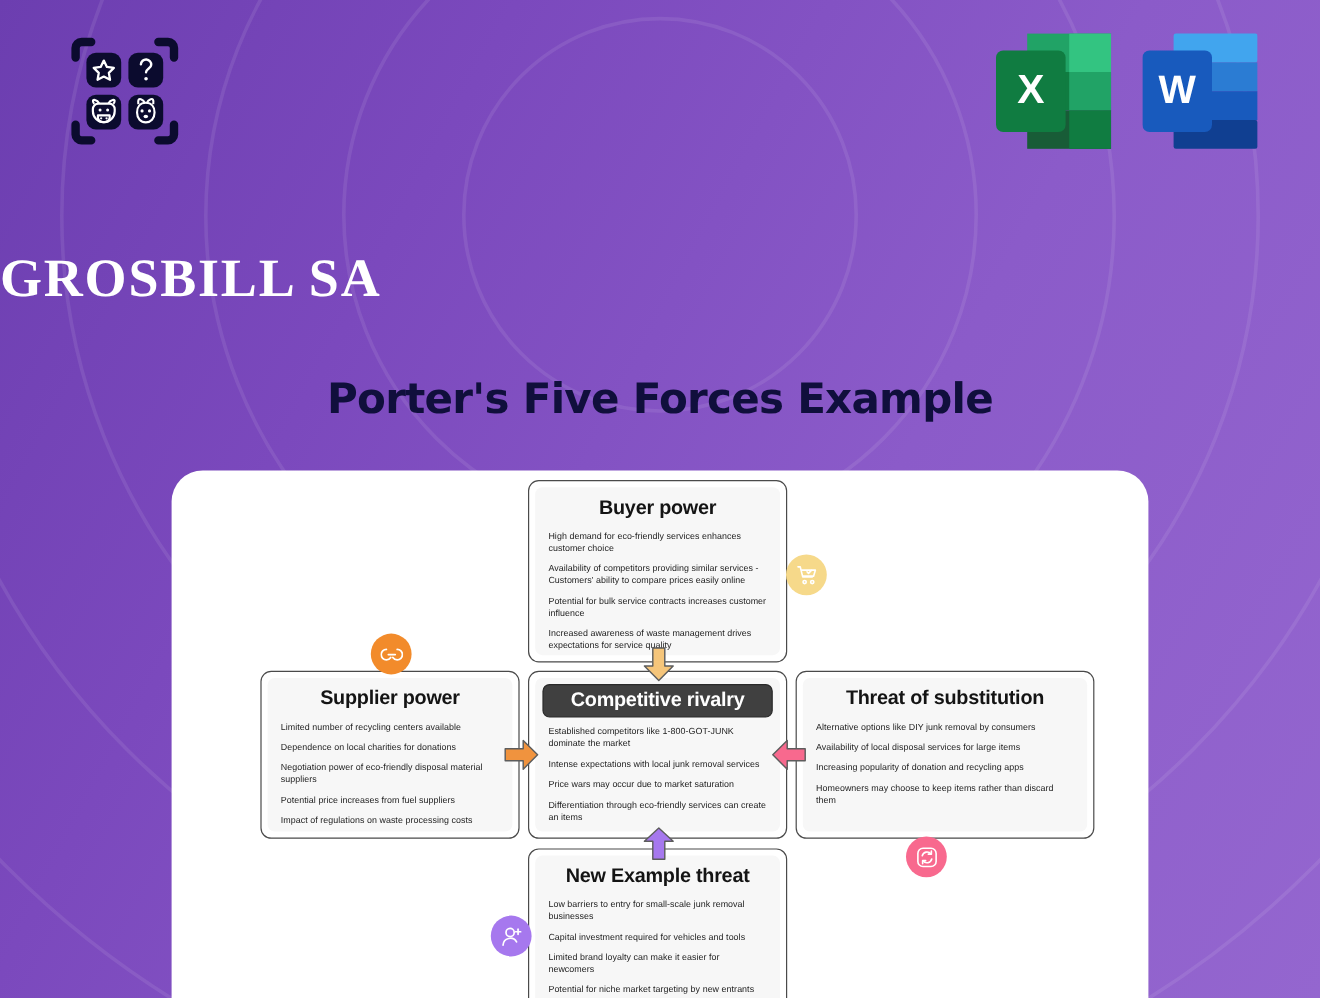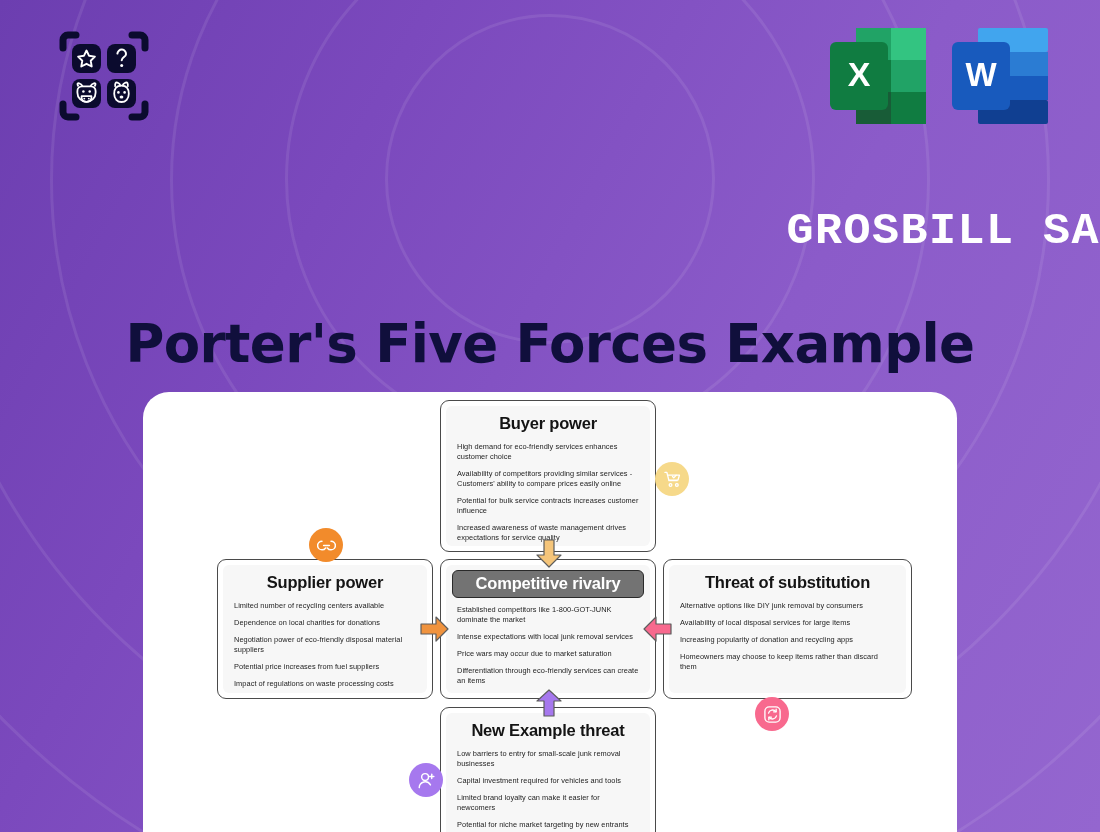--- a/index.html
+++ b/index.html
@@ -41,32 +41,32 @@
   
   .office-icons {
     position: absolute; right: 52px; top: 26px;
     display: flex; align-items: flex-start; gap: 26px;
   }
   .office-icon { position: relative; width: 96px; height: 100px; }
 
   
   .company-name {
     position: absolute; top: 206px; left: 0; right: 0;
-    text-align: right;
+    text-align: left;
     color: #ffffff;
     font-size: 45px;
     font-weight: bold;
     letter-spacing: 1.5px;
-    font-family: Liberation Mono, monospace;
+    font-family: Liberation Serif, serif;
   }
   .page-title {
     position: absolute; top: 313px; left: 0; right: 0;
     text-align: center;
     color: #100f3c;
-    font-size: 53px;
+    font-size: 35px;
     font-weight: bold;
     letter-spacing: -0.6px;
     font-family: "DejaVu Sans", sans-serif;
   }
 
   
   .card {
     position: absolute;
     left: 143px; top: 392px;
     width: 814px; height: 460px;
@@ -95,21 +95,21 @@
   .force-title {
     text-align: center;
     font-weight: bold;
     color: #141414;
     font-size: 16.5px;
     letter-spacing: -0.2px;
     margin-bottom: 9px;
     font-family: "Liberation Sans", sans-serif;
   }
   .force-title.highlight {
-    background: #737373;
+    background: #404040;
     color: #ffffff;
     border: 1.2px solid #2a2a2a;
     border-radius: 6px;
     padding: 3px 0 4px 0;
     margin: -3px -5px 7px -5px;
     font-size: 16.5px;
   }
   .force-list { list-style: none; }
   .force-list li {
     font-size: 7.4px;

